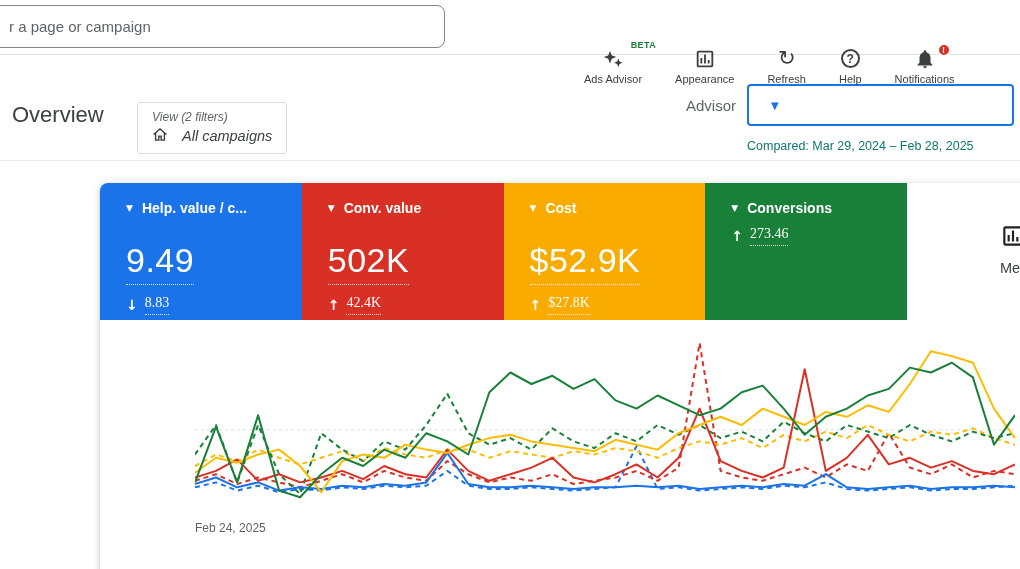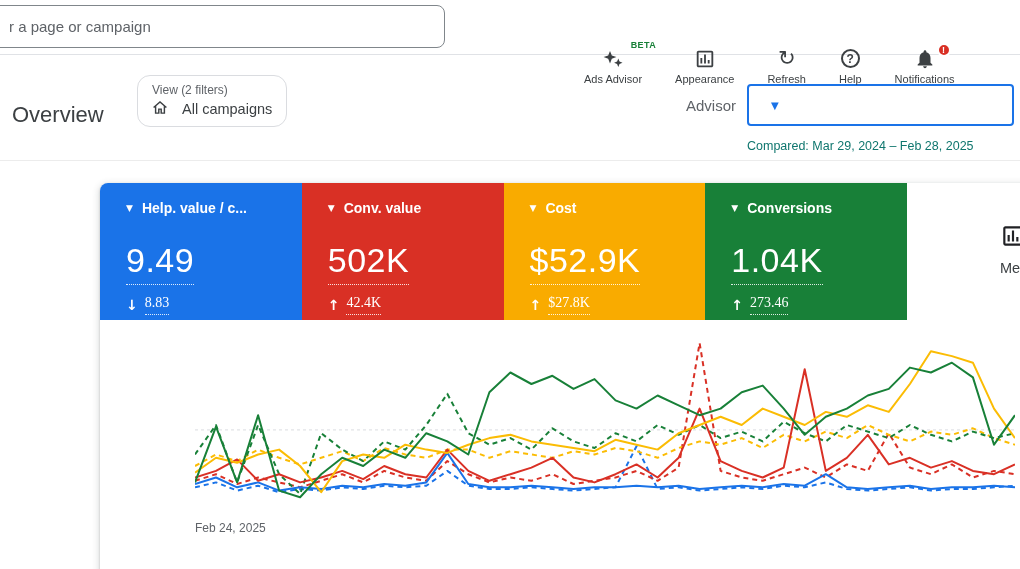--- a/index.html
+++ b/index.html
@@ -23,22 +23,22 @@
   .glyph { font-family:"DejaVu Sans",sans-serif; }
   .refresh-glyph { font-size:21px; line-height:21px; }
   .help-circle { width:19px; height:19px; border:2px solid #3c4043; border-radius:50%;
     font-size:12px; font-weight:bold; display:flex; align-items:center; justify-content:center; }
   .notif-badge { position:absolute; top:0px; right:10px; width:14px; height:14px;
     background:#d93025; border-radius:50%; color:#fff; font-size:9px; font-weight:bold;
     display:flex; align-items:center; justify-content:center; border:2px solid #fff; }
 
   
   #page-title { position:absolute; left:12px; top:102px; font-size:22px; color:#3c4043; }
-  #view-chip { position:absolute; left:137px; top:75px; border:1px solid #dadce0;
-    border-radius:13px; background:#fff; padding:7px 14px 8px 14px; cursor:pointer; }
+  #view-chip { position:absolute; left:137px; top:102px; border:1px solid #dadce0;
+    border-radius:3px; background:#fff; padding:7px 14px 8px 14px; cursor:pointer;font-style:italic; }
   #view-chip .filters { font-size:12px; color:#5f6368; }
   #view-chip .scope { display:flex; align-items:center; gap:14px; font-size:14.5px;
     color:#3c4043; margin-top:3px; }
   #custom-label { position:absolute; left:686px; top:97px; font-size:15px; color:#5f6368; }
   #date-box { position:absolute; left:747px; top:84px; width:267px; height:42px;
     border:2px solid #1a73e8; border-radius:4px; background:#fff; display:flex;
     align-items:center; padding:0 12px 0 14px; cursor:pointer; }
   #date-box .range { flex:1; font-size:15px; color:#202124; white-space:nowrap; }
   #date-box .caret { color:#1a73e8; font-size:10px; margin-left:8px; }
   #compared { position:absolute; left:747px; top:139px; width:267px; font-size:12.5px;
@@ -184,21 +184,20 @@
         <span class="arr glyph">↑</span>
         <span class="dval">$27.8K</span>
       </div>
     </div>
 
     <div class="card" style="background: rgb(24, 128, 56);">
       <div class="top">
         <span class="caret glyph">▼</span>
         <span class="clabel">Conversions</span>
       </div>
-      <div><span class="value">1.04K</span></div>
       <div class="delta">
         <span class="arr glyph">↑</span>
         <span class="dval">273.46</span>
       </div>
     </div>
 
   </div>
 
   <div id="metrics-picker">
     <span>

